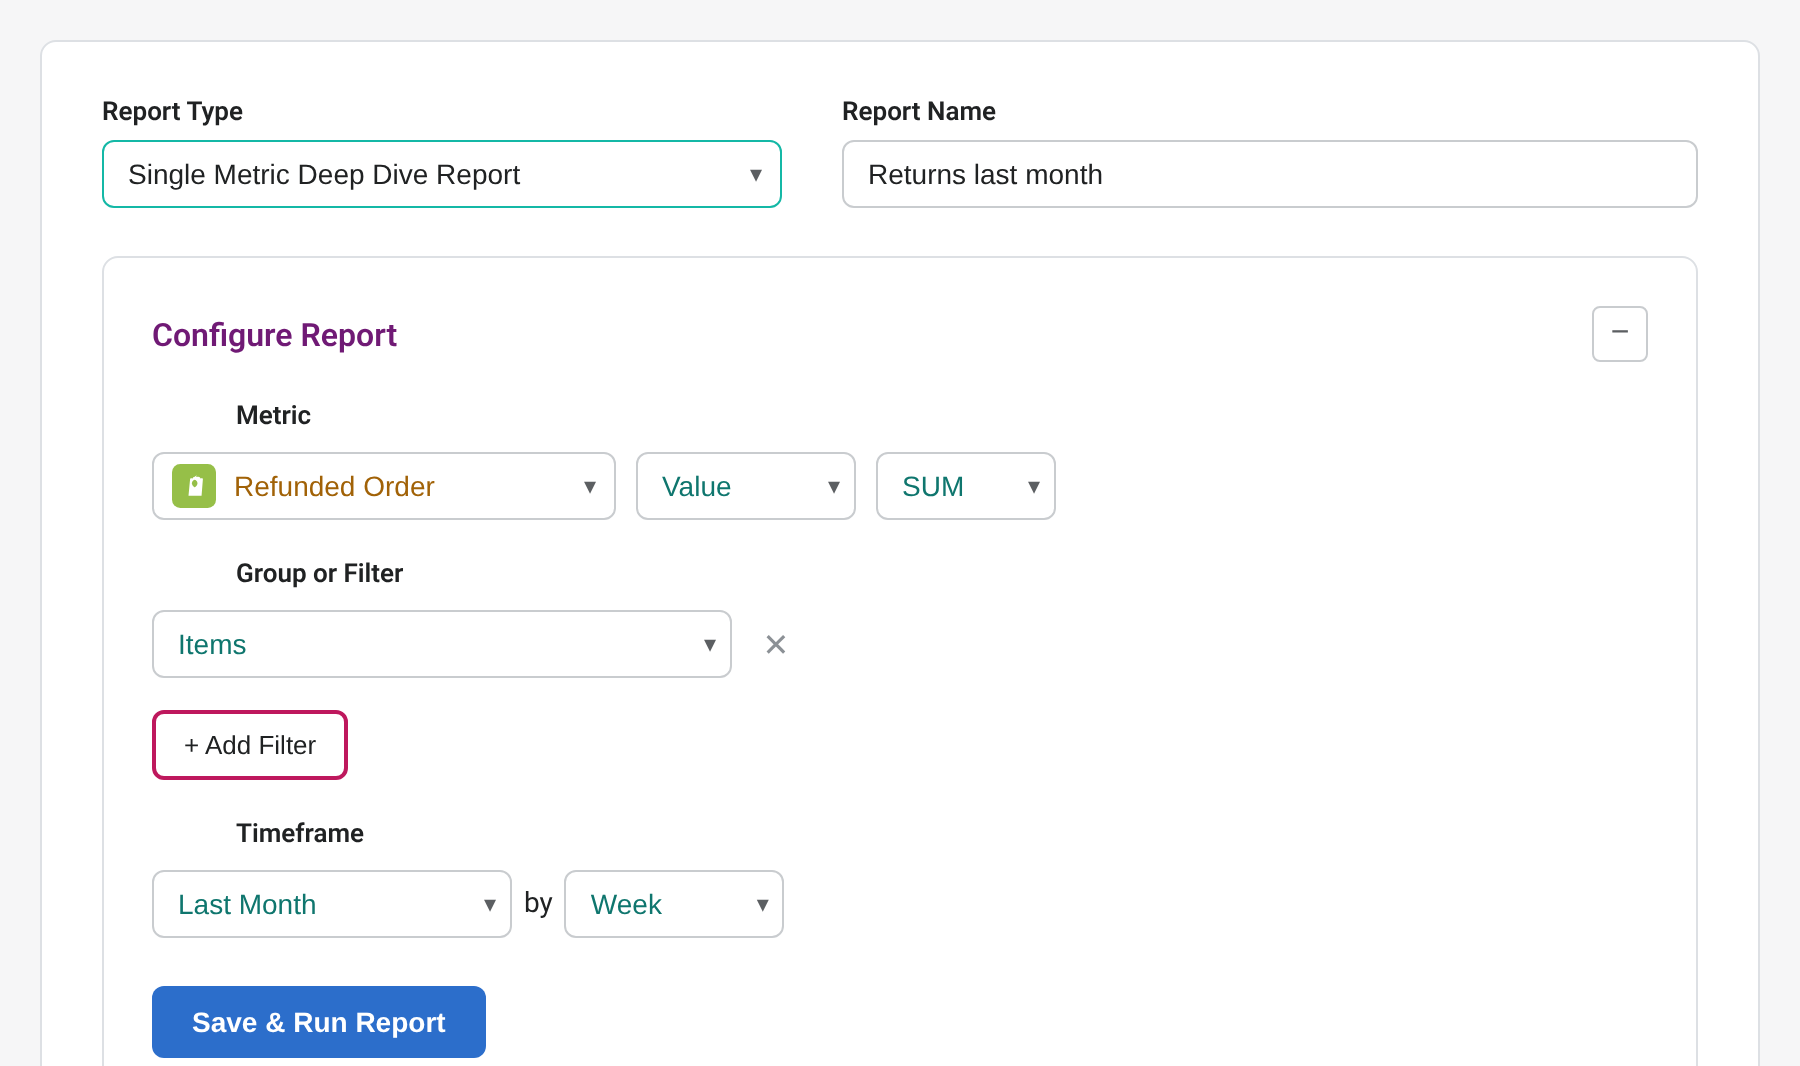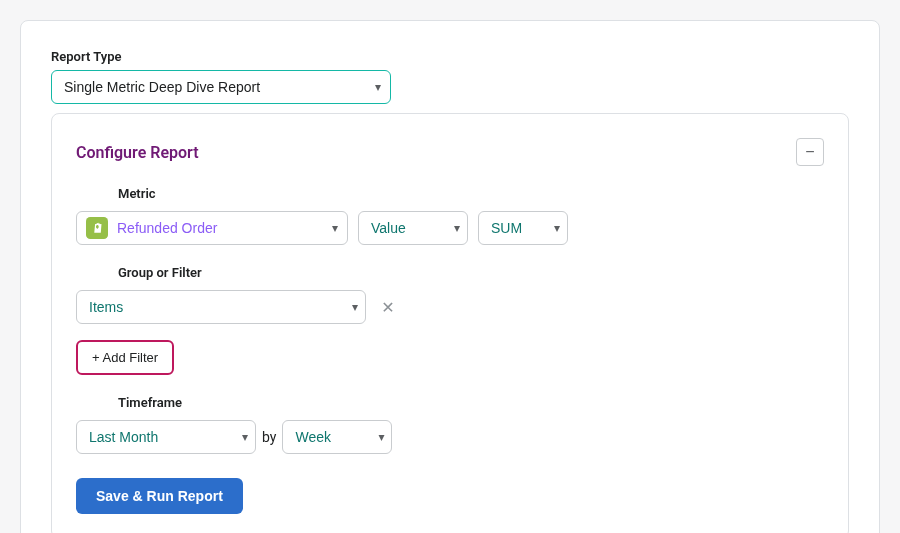--- a/index.html
+++ b/index.html
@@ -31,21 +31,21 @@
       background: #ffffff;
       border: 1px solid #dde0e4;
       border-radius: 8px;
       padding: 28px 30px;
       width: 860px;
     }
 
     .top-row {
       display: flex;
       gap: 30px;
-      margin-bottom: 9px;
+      margin-bottom: 24px;
       align-items: flex-start;
     }
 
     .field-group {
       display: flex;
       flex-direction: column;
       gap: 6px;
     }
 
     .field-group.report-type {
@@ -160,24 +160,24 @@
     }
 
     .metric-select-wrapper select {
       appearance: none;
       -webkit-appearance: none;
       background: #ffffff;
       border: 1px solid #c9cccf;
       border-radius: 6px;
       padding: 8px 36px 8px 40px;
       font-size: 14px;
-      color: #8b5cf6;
+      color: #a16207;
       cursor: pointer;
       outline: none;
-      width: 272px;
+      width: 232px;
     }
 
     .metric-icon {
       position: absolute;
       left: 10px;
       width: 22px;
       height: 22px;
       pointer-events: none;
       z-index: 1;
     }
@@ -310,20 +310,22 @@
         <label class="field-label">Report Type</label>
         <div class="select-wrapper">
           <select class="report-type-select">
             <option>Single Metric Deep Dive Report</option>
           </select>
           <span class="chevron">▾</span>
         </div>
       </div>
 
       <div class="field-group report-name">
+        <label class="field-label">Report Name</label>
+        <input type="text" class="text-input" value="Returns last month" style="">
       </div>
     </div>
 
     <div class="configure-section">
 
       <div class="configure-header">
         <span class="configure-title">Configure Report</span>
         <button class="collapse-btn">
           <span>−</span>
         </button>

